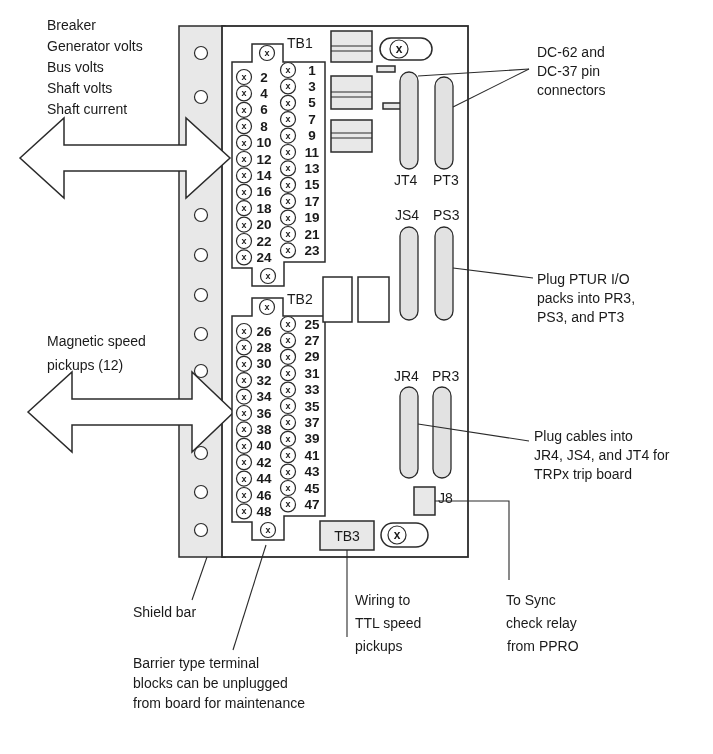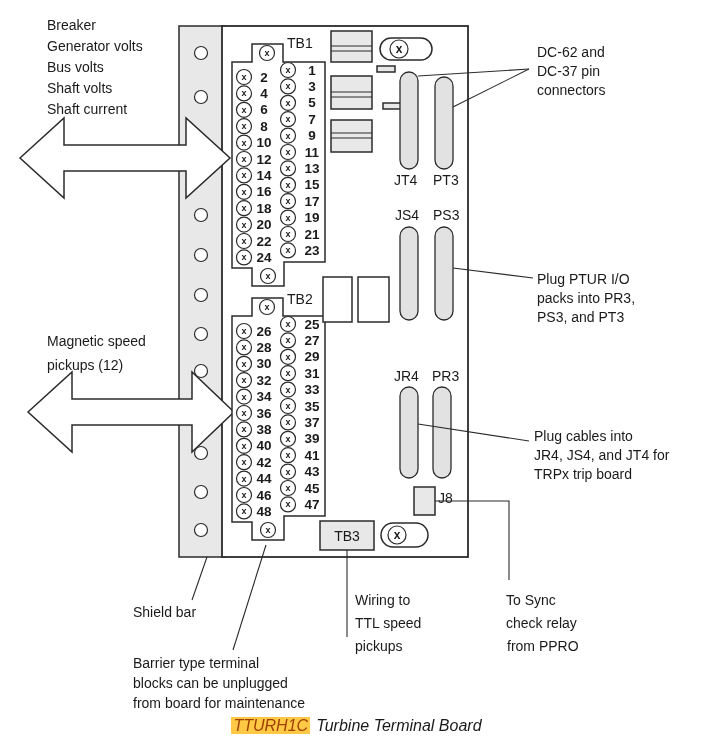--- a/index.html
+++ b/index.html
@@ -311,16 +311,13 @@
     <text class="lbl" x="355" y="628">TTL speed</text>
     <text class="lbl" x="355" y="651">pickups</text>
   </g>
   <g>
     <text class="lbl" x="506" y="605">To Sync</text>
     <text class="lbl" x="506" y="628">check relay</text>
     <text class="lbl" x="507" y="651">from PPRO</text>
   </g>
 </svg>
 
-<div class="caption">
-  <span class="caption-hl">TTURH1C</span><span class="caption-rest">Turbine Terminal Board</span>
 </div>
-</div>
 
 </body></html>

